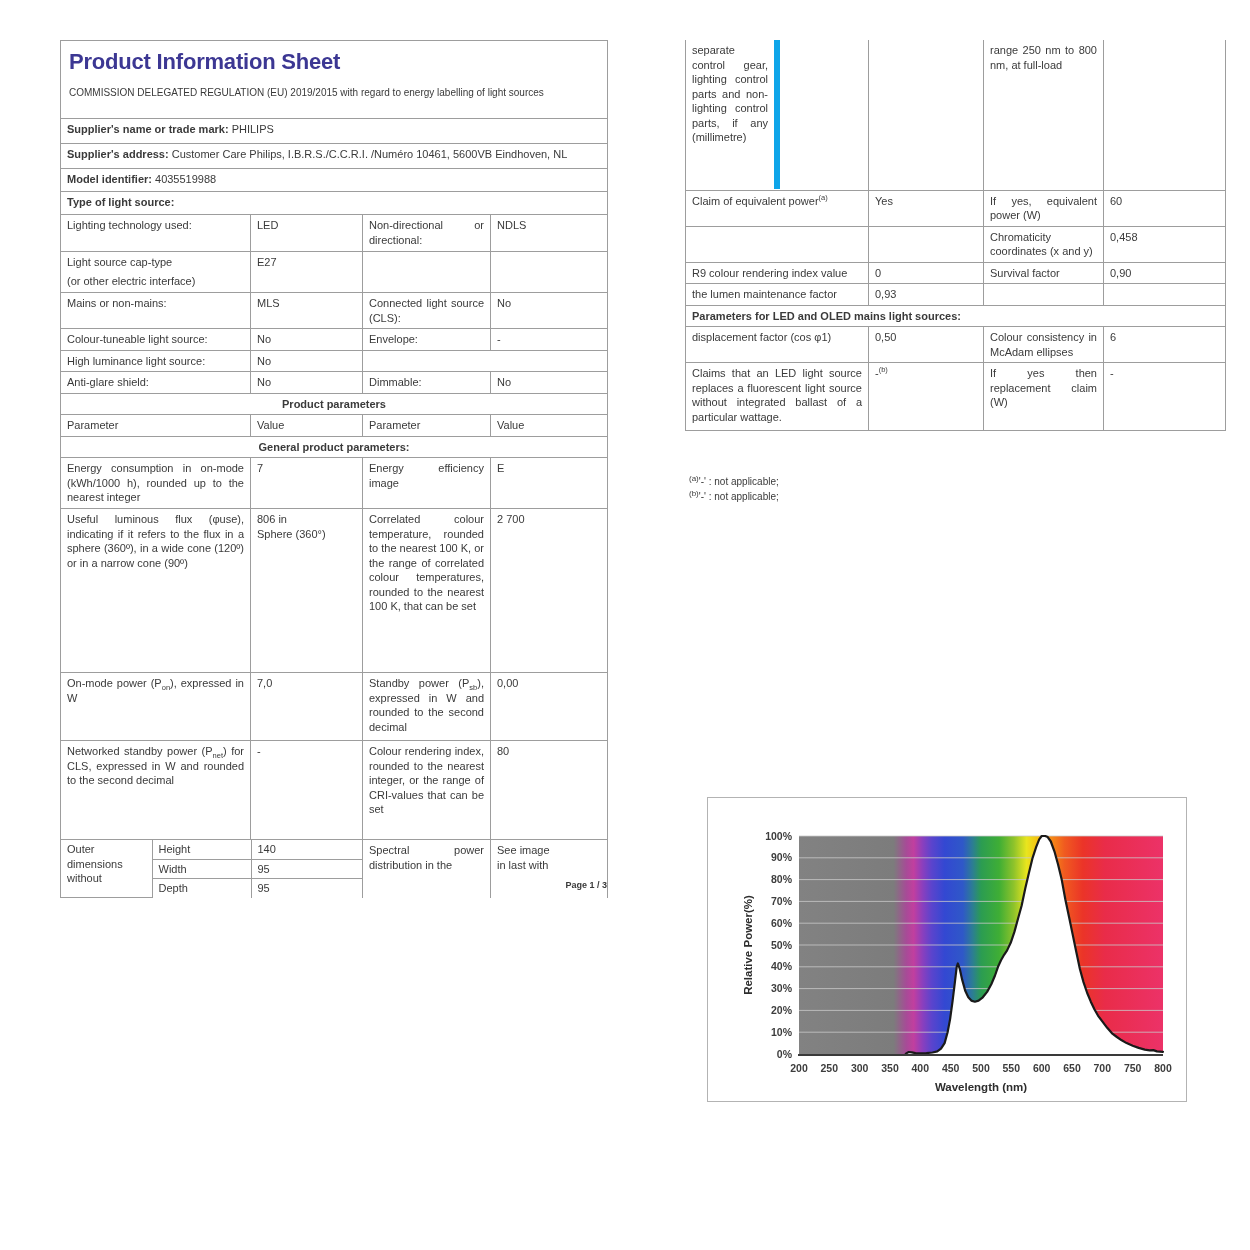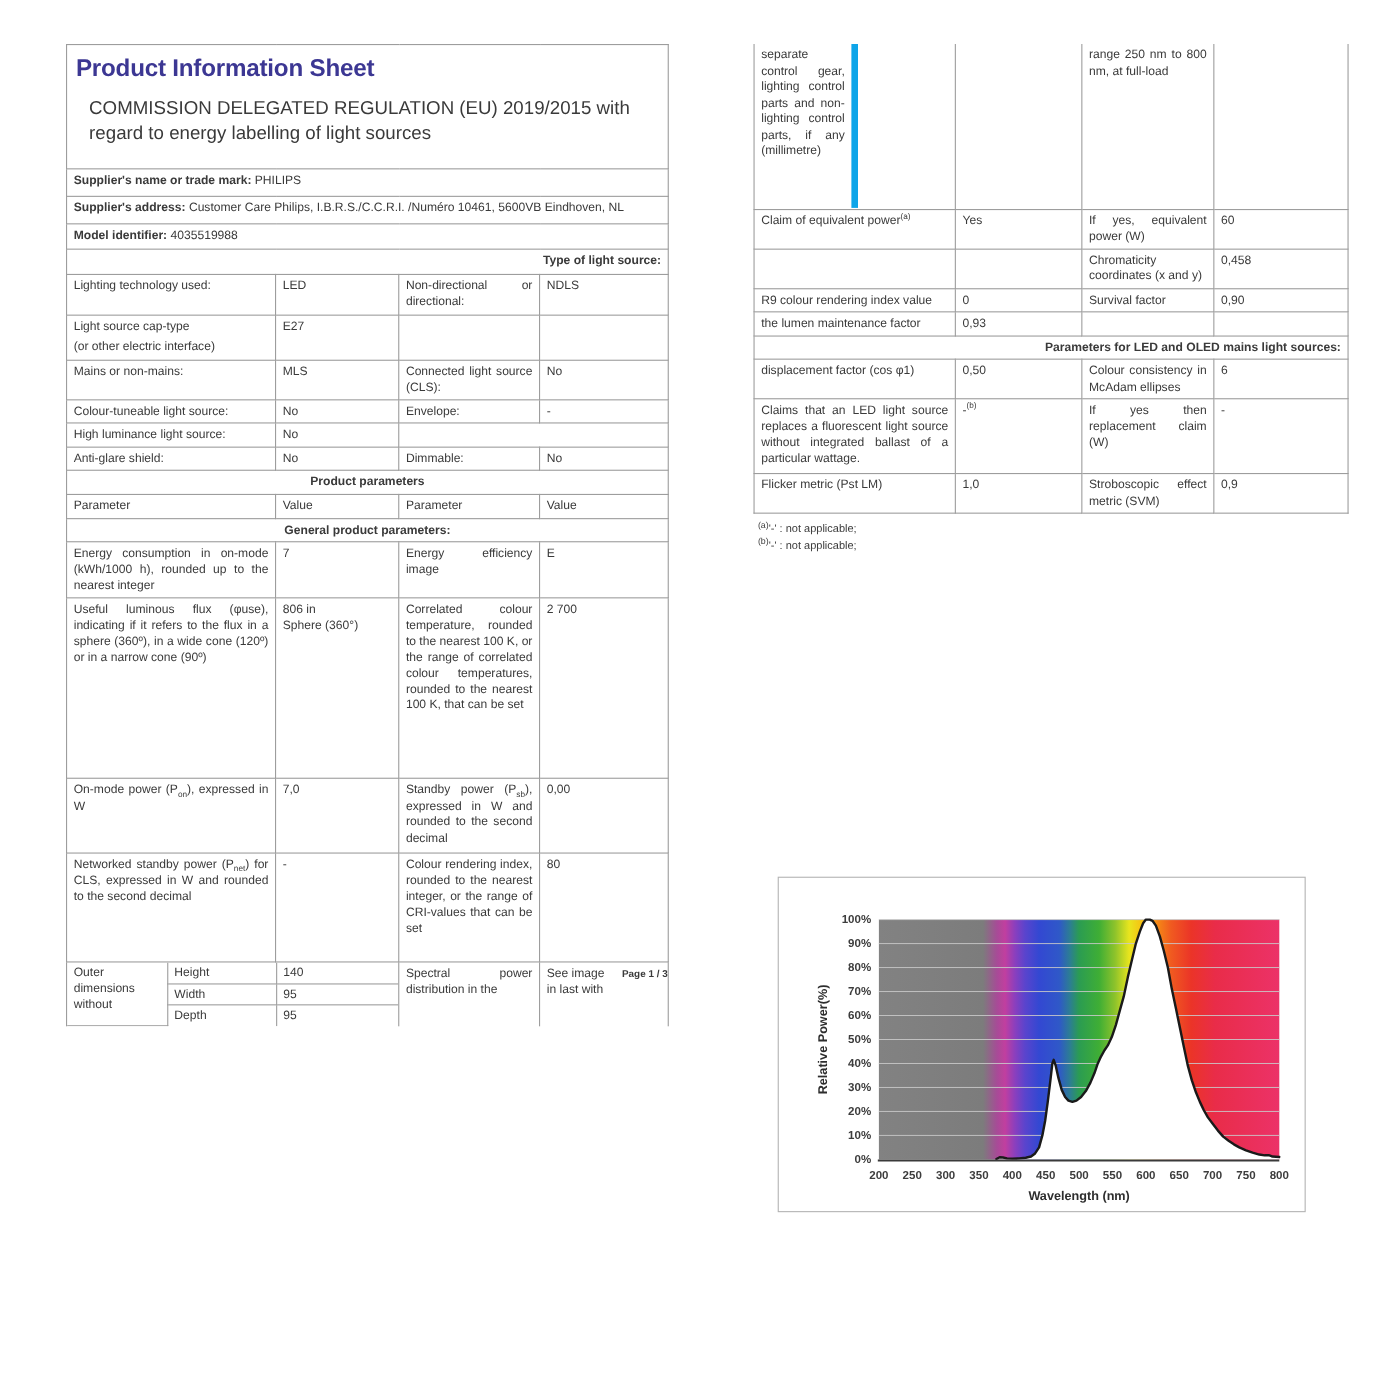--- a/index.html
+++ b/index.html
@@ -14,30 +14,30 @@
   table.doc{border-collapse:collapse;table-layout:fixed;}
   table.doc td{
     border:1px solid #9d9d9d;padding:3px 6px;
     font-size:11px;line-height:1.32;vertical-align:top;overflow:hidden;
   }
   .b{font-weight:bold;}
   .c{text-align:left;}
   .j{text-align:justify;text-justify:inter-word;}
   .p0{padding:0 !important;}
   td.sec{font-weight:bold;text-align:center;}
-  td.secl{font-weight:bold;text-align:right;}
+  td.secl{font-weight:bold;text-align:left;}
   sub{font-size:7.5px;line-height:0;}
   sup{font-size:7.5px;line-height:0;vertical-align:super;}
 
   .title-cell{padding:6px 10px 8px 8px !important;}
   .doc-title{
     font-size:22px;font-weight:bold;color:#3c3793;
     margin:0 0 10px 0;letter-spacing:-0.2px;
   }
-  .doc-reg{font-size:17px;margin:12px;color:#3a3a3a;}
+  .doc-reg{font-size:10px;margin:0;color:#3a3a3a;}
   .lblgap{margin-left:0;font-weight:normal;}
   .two-line-top{display:block;}
   .two-line-bot{display:block;margin-top:4px;}
 
   
   table.nest2{border-collapse:collapse;table-layout:fixed;width:100%;}
   table.nest2 td{border:1px solid #9d9d9d;padding:2px 6px;font-size:11px;vertical-align:top;}
   table.nest2 tr td:first-child{border-left:none;}
   table.nest2 tr td:last-child{border-right:none;}
   table.nest2 tr:first-child td{border-top:none;}
@@ -276,26 +276,20 @@
     <td>displacement factor (cos φ1)</td>
     <td class="c">0,50</td>
     <td class="j">Colour consistency in McAdam ellipses</td>
     <td class="c">6</td>
   </tr>
   <tr style="height:68px">
     <td class="j">Claims that an LED light source replaces a fluorescent light source without integrated ballast of a particular wattage.</td>
     <td class="c"><span>-</span><sup>(b)</sup></td>
     <td class="j">If yes then replacement claim (W)</td>
     <td class="c">-</td>
-  </tr>
-  <tr style="height:34px">
-    <td>Flicker metric (Pst LM)</td>
-    <td class="c">1,0</td>
-    <td class="j">Stroboscopic effect metric (SVM)</td>
-    <td class="c">0,9</td>
   </tr>
 </tbody>
   </table>
 
 <div class="abs footnotes">
   <div class="fn"><sup>(a)</sup><span>'-' : not applicable;</span></div>
   <div class="fn"><sup>(b)</sup><span>'-' : not applicable;</span></div>
 </div>
 
 <div class="abs chart-box">

